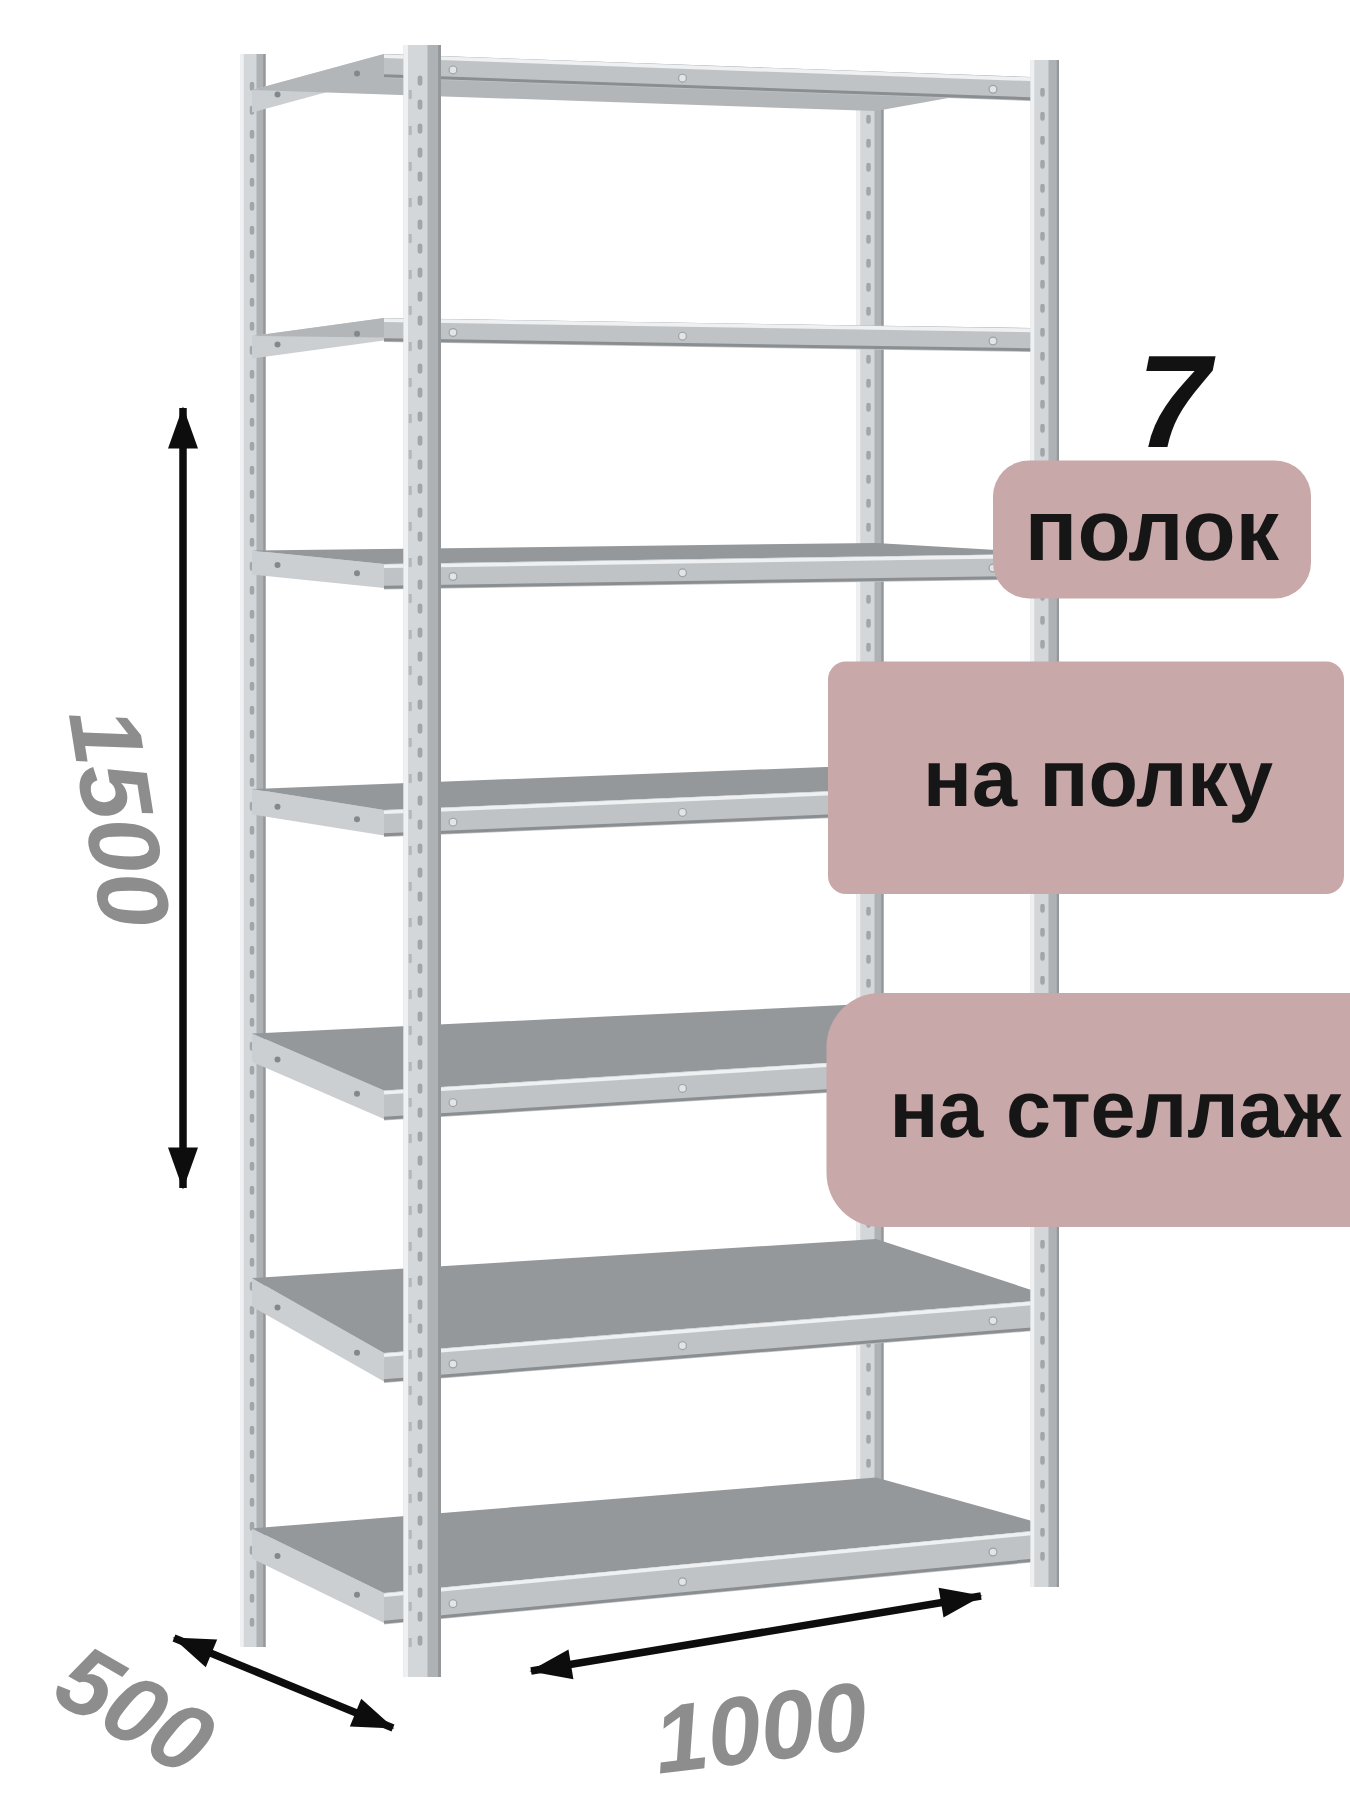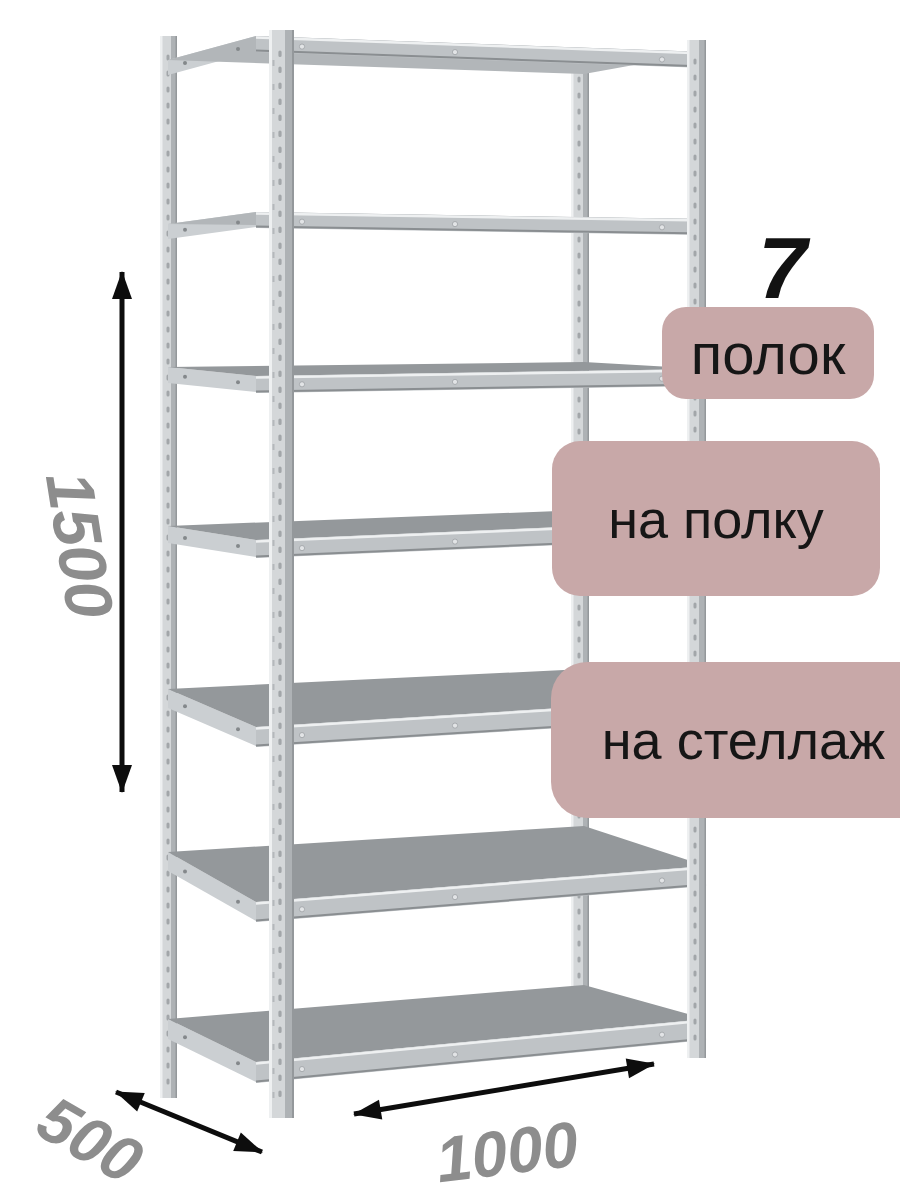--- a/index.html
+++ b/index.html
@@ -7,24 +7,24 @@
     --metal-face:#d4d7d9; --metal-side:#aeb2b5; --metal-highlight:#eef0f1; --metal-edge-dark:#94989b;
     --deck-top:#94989b; --deck-underside:#b2b6b9; --edge-face:#bfc3c6; --edge-shadow:#8a8e91;
     --stringer:#cbcfd2; --screw-dark:#84888b; --hole-dot:#a2a6a9;
   }
   html,body{margin:0;padding:0;background:#ffffff;}
   #stage{position:relative;width:900px;height:1200px;background:#ffffff;overflow:hidden;
          font-family:"Liberation Sans", sans-serif;}
   #rack-svg{position:absolute;left:0;top:0;}
   .badge{position:absolute;background:var(--badge-bg);color:var(--badge-text);
          display:flex;flex-direction:column;align-items:center;justify-content:center;
-         font-weight:normal;text-align:left;}
+         font-weight:bold;text-align:left;}
   #badge-count{left:662px;top:307px;width:212px;height:92px;border-radius:24px;font-size:58px;}
-  #badge-shelf-load{left:552px;top:441px;width:328px;height:155px;border-radius:28px;
-         font-size:54px;line-height:66px;}
+  #badge-shelf-load{left:552px;top:441px;width:328px;height:155px;border-radius:12px;
+         font-size:54px;line-height:66px;padding-left:16px;}
   #badge-rack-load{left:551px;top:662px;width:385px;height:156px;border-radius:36px;
          font-size:54px;line-height:66px;}
   #seven{position:absolute;left:720px;top:220px;width:125px;height:95px;
          font-size:88px;font-weight:bold;font-style:italic;color:#121212;
          text-align:center;line-height:95px;}
   .dim-label{position:absolute;color:var(--dim-text);font-style:italic;font-weight:600;
          text-align:center;}
   #dim-height{left:-35px;top:505px;width:230px;height:80px;line-height:80px;
          font-size:66px;transform:rotate(81deg);}
   #dim-depth{left:-12px;top:1100px;width:204px;height:80px;line-height:80px;

